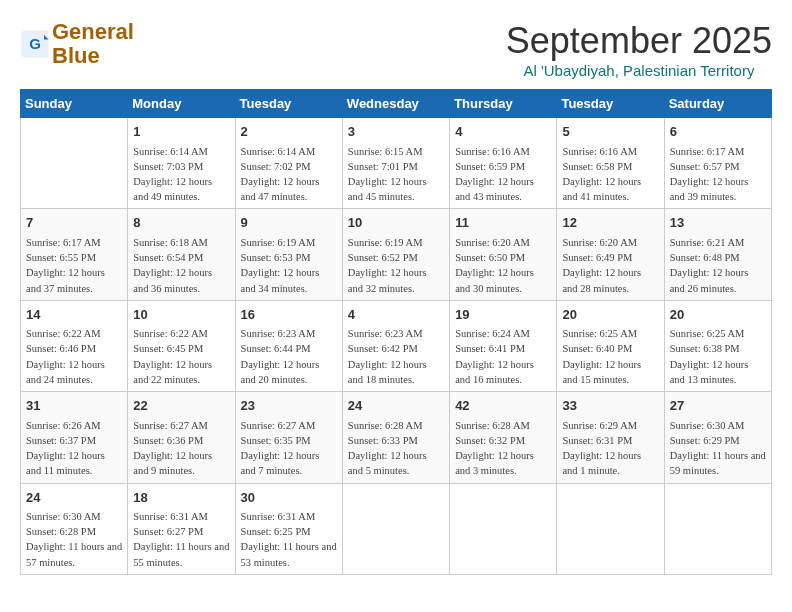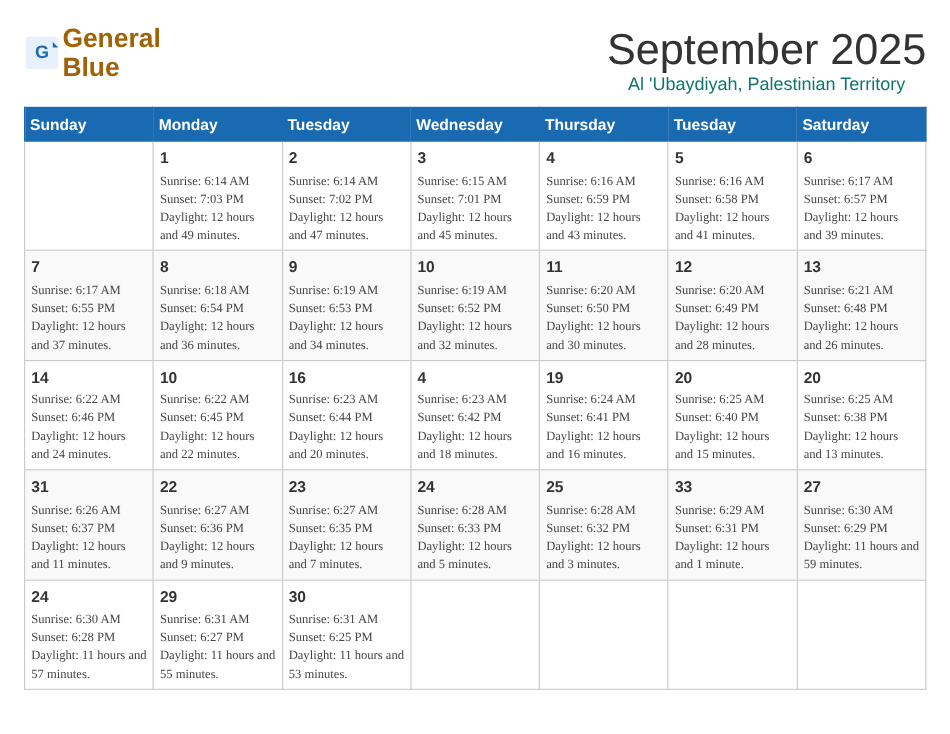--- a/index.html
+++ b/index.html
@@ -225,39 +225,39 @@
         </td>
         <td>
           <span class="day-num">23</span>
           <div class="cell-info">Sunrise: 6:27 AM<br>Sunset: 6:35 PM<br>Daylight: 12 hours and 7 minutes.</div>
         </td>
         <td>
           <span class="day-num">24</span>
           <div class="cell-info">Sunrise: 6:28 AM<br>Sunset: 6:33 PM<br>Daylight: 12 hours and 5 minutes.</div>
         </td>
         <td>
-          <span class="day-num">25</span>
+          <span class="day-num">42</span>
           <div class="cell-info">Sunrise: 6:28 AM<br>Sunset: 6:32 PM<br>Daylight: 12 hours and 3 minutes.</div>
         </td>
         <td>
           <span class="day-num">33</span>
           <div class="cell-info">Sunrise: 6:29 AM<br>Sunset: 6:31 PM<br>Daylight: 12 hours and 1 minute.</div>
         </td>
         <td>
           <span class="day-num">27</span>
           <div class="cell-info">Sunrise: 6:30 AM<br>Sunset: 6:29 PM<br>Daylight: 11 hours and 59 minutes.</div>
         </td>
       </tr>
       <tr>
         <td>
           <span class="day-num">24</span>
           <div class="cell-info">Sunrise: 6:30 AM<br>Sunset: 6:28 PM<br>Daylight: 11 hours and 57 minutes.</div>
         </td>
         <td>
-          <span class="day-num">29</span>
+          <span class="day-num">18</span>
           <div class="cell-info">Sunrise: 6:31 AM<br>Sunset: 6:27 PM<br>Daylight: 11 hours and 55 minutes.</div>
         </td>
         <td>
           <span class="day-num">30</span>
           <div class="cell-info">Sunrise: 6:31 AM<br>Sunset: 6:25 PM<br>Daylight: 11 hours and 53 minutes.</div>
         </td>
         <td class="empty-cell"></td>
         <td class="empty-cell"></td>
         <td class="empty-cell"></td>
         <td class="empty-cell"></td>

